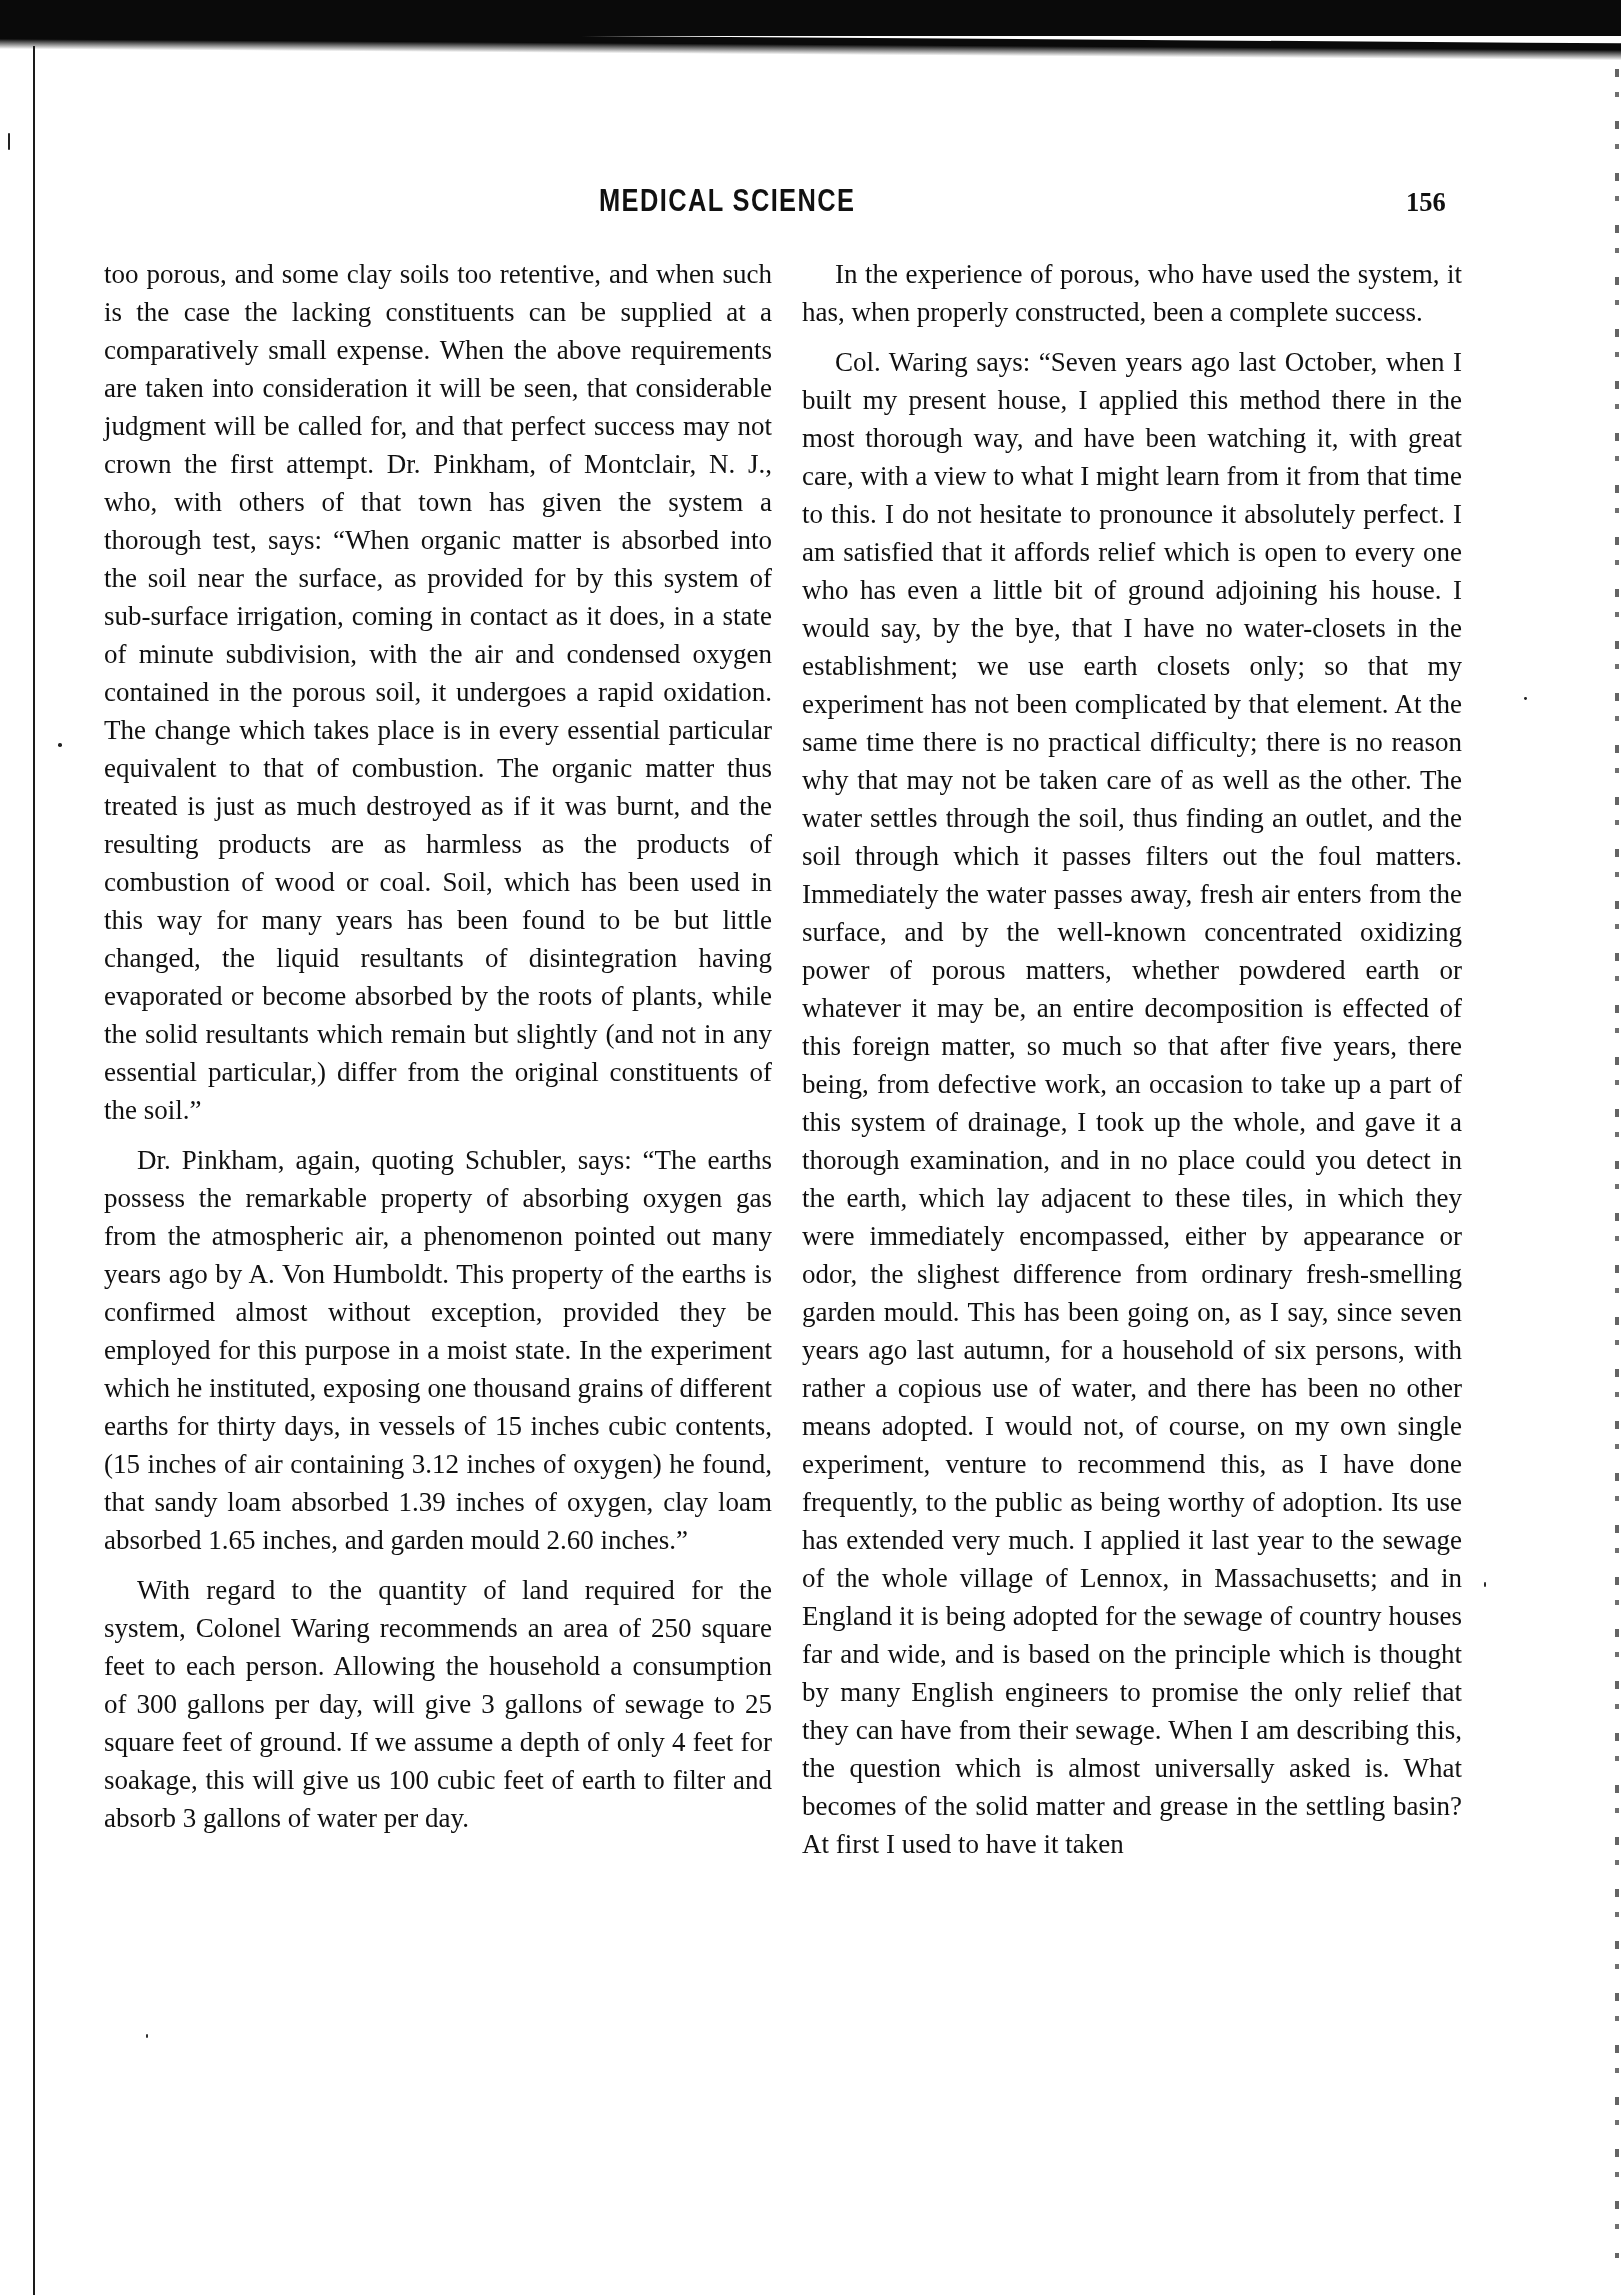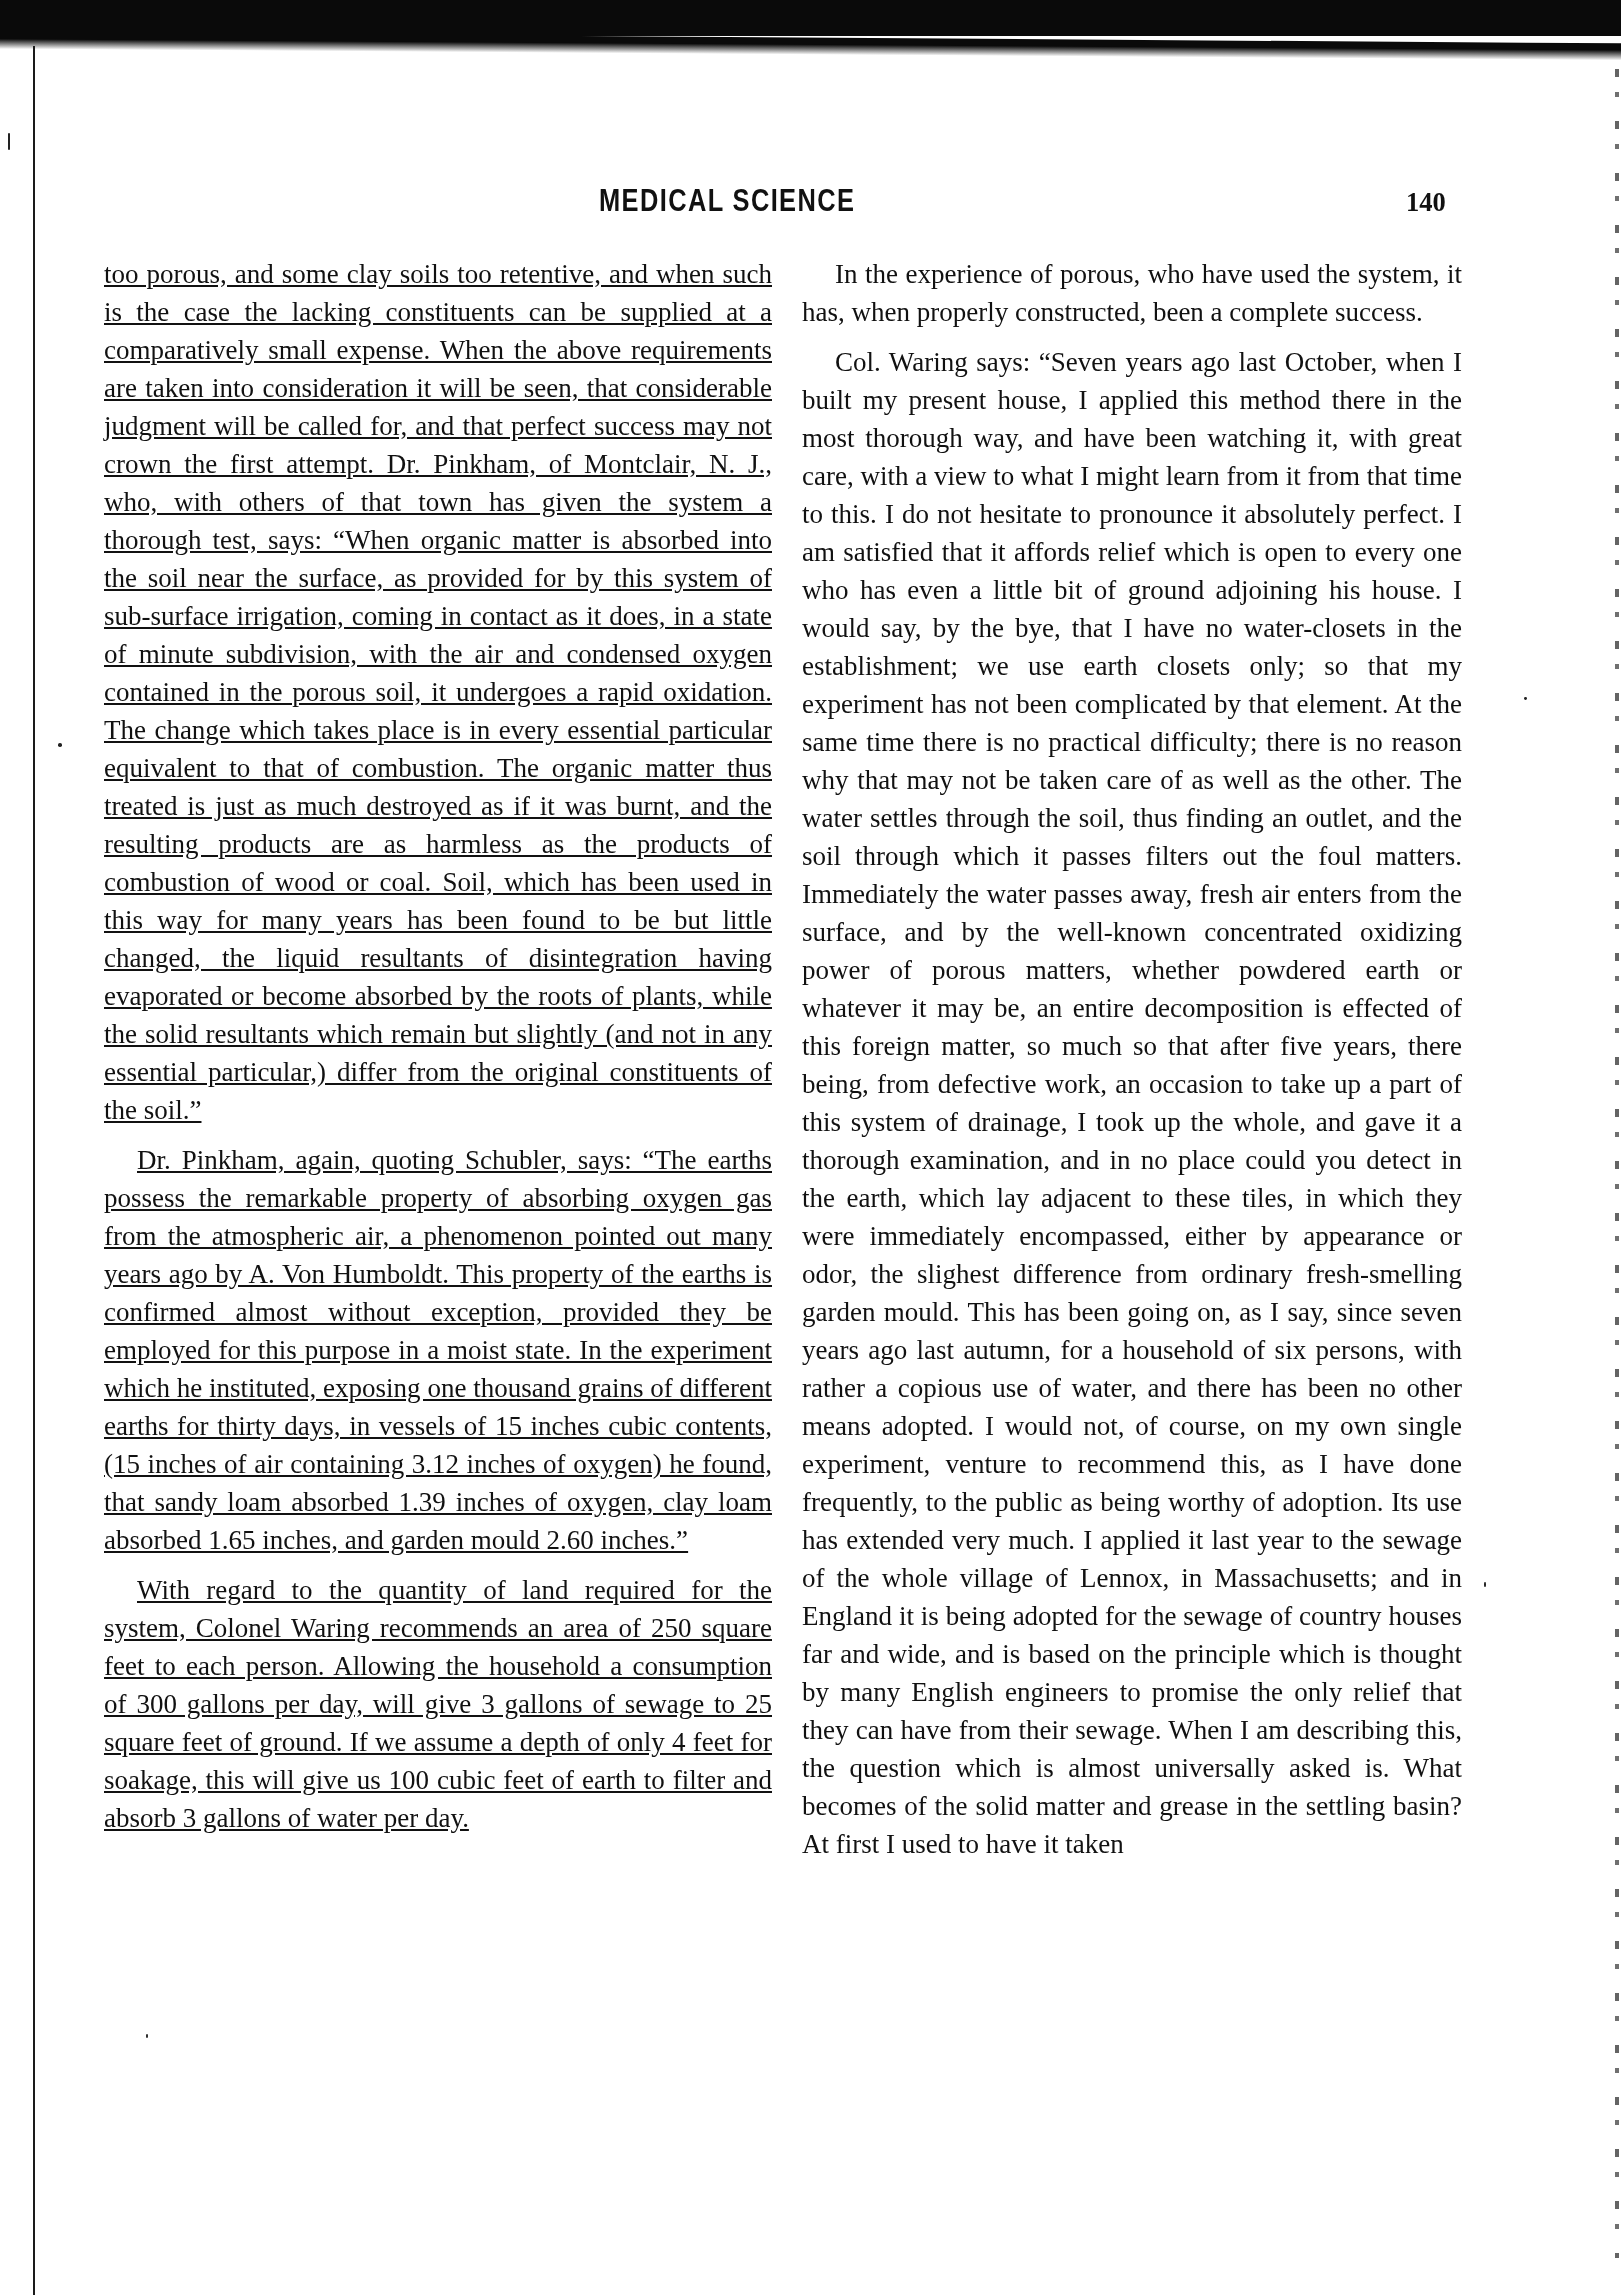--- a/index.html
+++ b/index.html
@@ -8,38 +8,38 @@
   .top-band-edge { position: absolute; left: 0; top: 32px; width: 1622px; height: 17.3px;
     background: linear-gradient(to bottom, #0a0a0a 0%, #0a0a0a 40%, rgba(10,10,10,0) 100%);
     transform: skewY(0.4deg); transform-origin: left top; }
   .left-rule { position: absolute; left: 33px; top: 46px; width: 2.3px; height: 2249px; background: #1a1a1a; }
   .right-edge { position: absolute; right: 3.5px; top: 69px; width: 3.5px; height: 2189px;
     background: repeating-linear-gradient(to bottom, #222 0 8px, transparent 8px 23px, #333 23px 28px, transparent 28px 52px); opacity: .7; }
   .header { position: absolute; top: 183px; left: 0; width: 1622px; height: 40px; }
   .running-title { position: absolute; left: 599px; top: 0; font-family: "Liberation Sans", "DejaVu Sans", sans-serif; font-weight: bold; font-size: 31px; letter-spacing: 1.7px; transform: scaleX(0.82); transform-origin: left top; }
   .page-number { position: absolute; left: 1406px; top: 3.5px; font-size: 26.5px; font-weight: bold; }
   .column { position: absolute; top: 255px; font-size: 27px; line-height: 38px; text-align: justify; }
-  .col-left { left: 104px; width: 668px; text-decoration: underline; }
+  .col-left { left: 104px; width: 668px; }
   .col-right { left: 802px; width: 660px; }
   .column p { margin: 0; text-indent: 0; hyphens: none; }
   .column p.indent { text-indent: 33px; }
   .column p.gap { margin-top: 12px; }
   .speck { position: absolute; background: #222; border-radius: 50%; }
 </style>
 </head>
 <body>
 
 <div class="top-band"></div>
 <div class="top-band-edge"></div>
 <div class="left-rule"></div>
 <div class="right-edge"></div>
 
 <div class="header">
   <span class="running-title">MEDICAL SCIENCE</span>
-  <span class="page-number">140</span>
+  <span class="page-number">156</span>
 </div>
 
 <div class="column col-left">
   <p>too porous, and some clay soils too retentive, and when such is the case the lacking constituents can be supplied at a comparatively small expense. When the above requirements are taken into consideration it will be seen, that considerable judgment will be called for, and that perfect success may not crown the first attempt. Dr. Pinkham, of Montclair, N. J., who, with others of that town has given the system a thorough test, says: “When organic matter is absorbed into the soil near the surface, as provided for by this system of sub-surface irrigation, coming in contact as it does, in a state of minute subdivision, with the air and condensed oxygen contained in the porous soil, it undergoes a rapid oxidation. The change which takes place is in every essential particular equivalent to that of combustion. The organic matter thus treated is just as much destroyed as if it was burnt, and the resulting products are as harmless as the products of combustion of wood or coal. Soil, which has been used in this way for many years has been found to be but little changed, the liquid resultants of disintegration having evaporated or become absorbed by the roots of plants, while the solid resultants which remain but slightly (and not in any essential particular,) differ from the original constituents of the soil.”</p>
   <p class="indent gap">Dr. Pinkham, again, quoting Schubler, says: “The earths possess the remarkable property of absorbing oxygen gas from the atmospheric air, a phenomenon pointed out many years ago by A. Von Humboldt. This property of the earths is confirmed almost without exception, provided they be employed for this purpose in a moist state. In the experiment which he instituted, exposing one thousand grains of different earths for thirty days, in vessels of 15 inches cubic contents, (15 inches of air containing 3.12 inches of oxygen) he found, that sandy loam absorbed 1.39 inches of oxygen, clay loam absorbed 1.65 inches, and garden mould 2.60 inches.”</p>
   <p class="indent gap">With regard to the quantity of land required for the system, Colonel Waring recommends an area of 250 square feet to each person. Allowing the household a consumption of 300 gallons per day, will give 3 gallons of sewage to 25 square feet of ground. If we assume a depth of only 4 feet for soakage, this will give us 100 cubic feet of earth to filter and absorb 3 gallons of water per day.</p>
 </div>
 
 <div class="column col-right">
   <p class="indent">In the experience of porous, who have used the system, it has, when properly constructed, been a complete success.</p>

